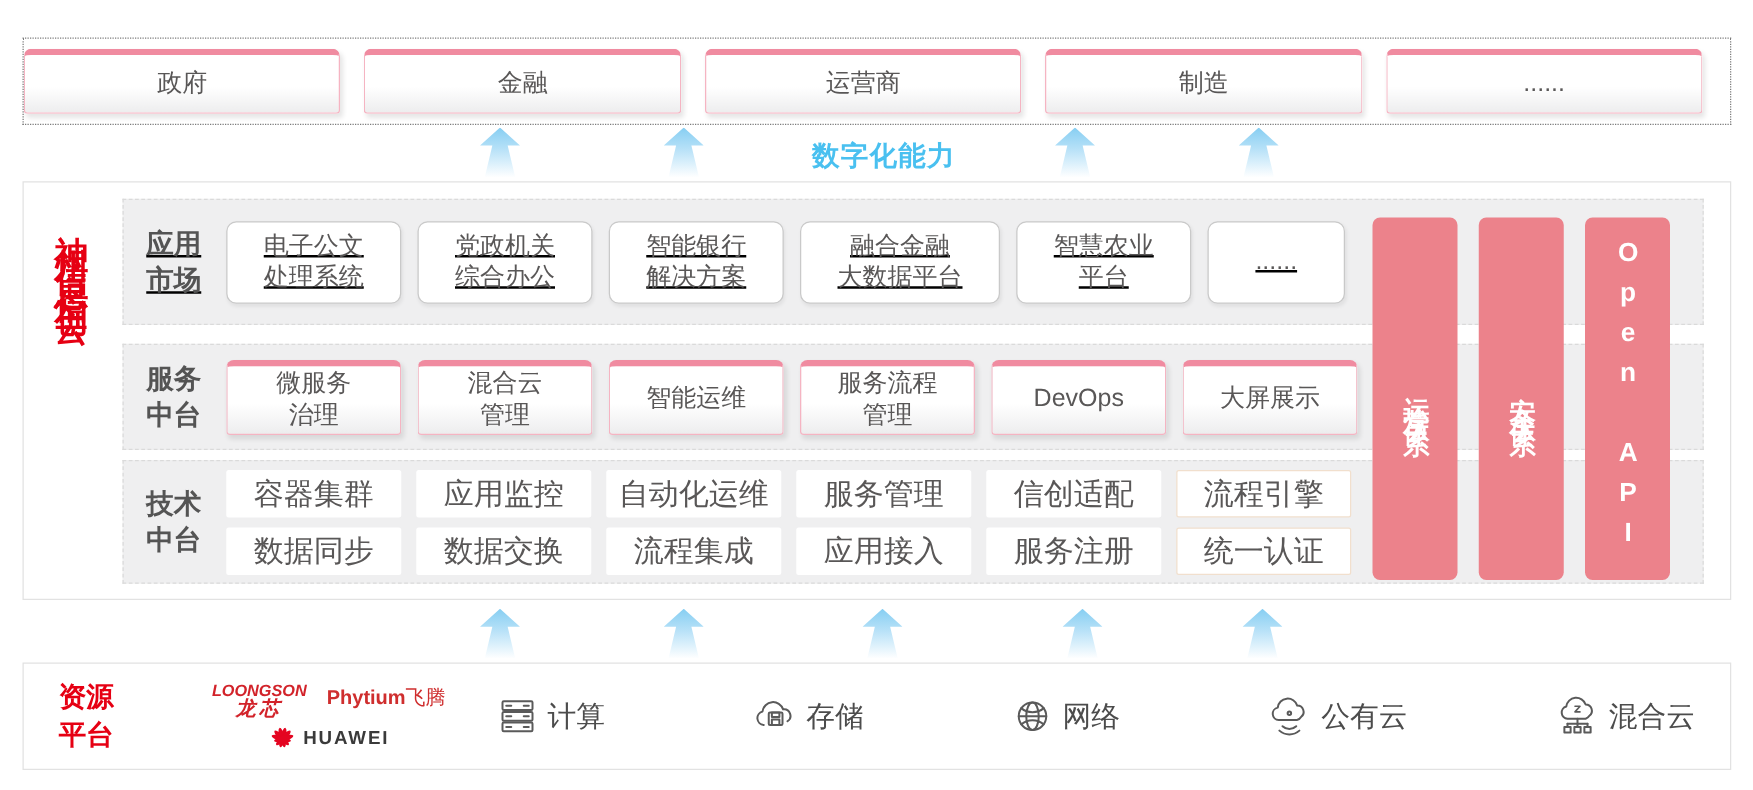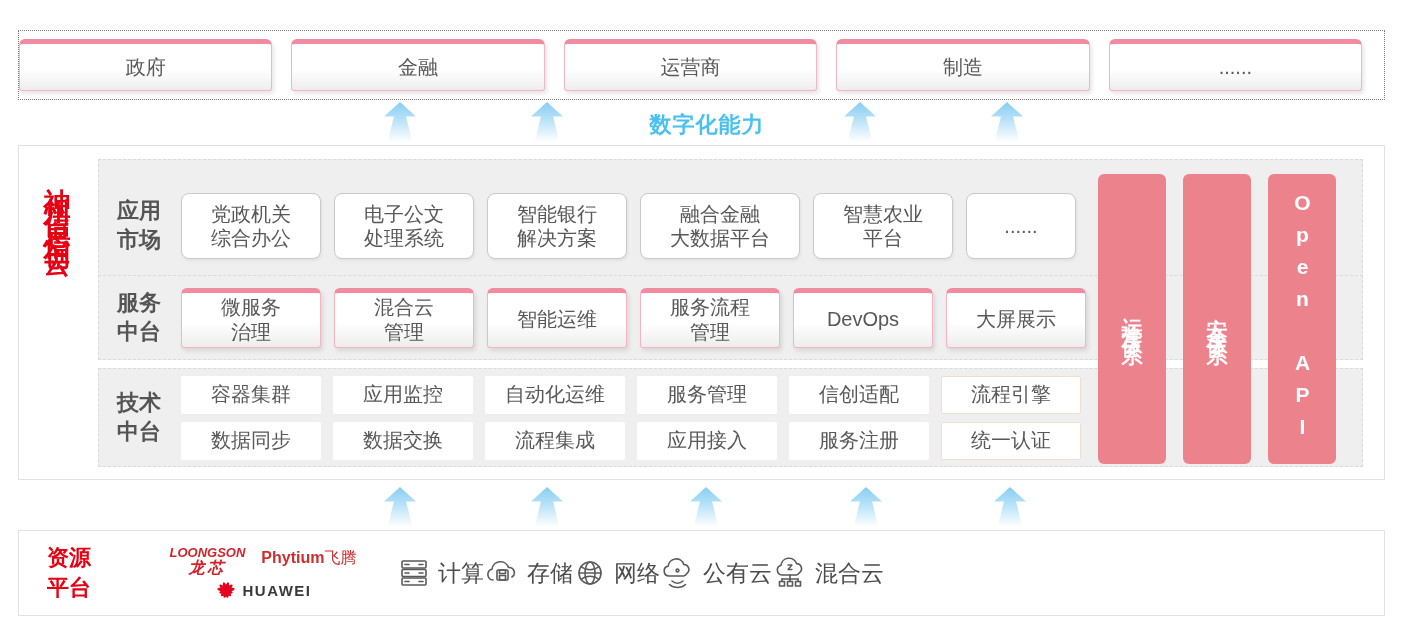--- a/index.html
+++ b/index.html
@@ -60,39 +60,39 @@
   .platform-title {
     position:absolute; left:20px; top:20px; height:296px;
     writing-mode:vertical-rl; text-orientation:upright;
     font-size:27px; font-weight:bold; color:#e60013; letter-spacing:11px;
   }
   .prow {
     position:absolute; left:79px; width:1265px;
     background:#efeff0; border:1px dashed #dadada;
     display:flex; align-items:center;
   }
-  .prow-1 { top:13px;  height:134px; }
+  .prow-1 { top:13px;  height:101px;text-decoration:underline; }
   .prow-2 { top:129px; height:85px;  }
   .prow-3 { top:222px; height:99px;  }
   .row-label {
     width:80px; flex:none; text-align:center; font-size:22px; font-weight:bold;
     color:#545454; line-height:1.3;
   }
   .row-label span { display:block; }
   .row-tiles { display:flex; gap:13px; align-items:center; margin-left:2px; }
   .prow-1 .tile { height:66px; }
   .prow-2 .tile { width:140px; height:60px; }
   .w140 { width:140px; } .w160 { width:160px; } .w110 { width:110px; }
 
   .tech-grid {
     display:grid; grid-template-columns:repeat(6,140px); gap:8px 12px; margin-left:2px;
   }
   .tech-tile {
     height:38px; background:#fff; display:flex; align-items:center; justify-content:center;
-    font-size:20px; color:#595757; border-radius:2px;
+    font-size:24px; color:#595757; border-radius:2px;
   }
   .tech-tile.warm { border:1px solid #f1dfcd; }
 
   .pillar {
     position:absolute; top:28px; width:68px; height:290px; background:#ec828b;
     border-radius:6px; display:flex; align-items:center; justify-content:center;
   }
   .pillar span {
     writing-mode:vertical-rl; text-orientation:upright; color:#fff;
     font-size:21px; font-weight:bold; letter-spacing:9px;
@@ -111,21 +111,21 @@
   .res-label span { display:block; }
   .vendors { width:252px; flex:none; display:flex; flex-direction:column; align-items:center; gap:5px; }
   .vendor-row { display:flex; align-items:flex-start; gap:16px; }
   .loongson { text-align:center; color:#d2232a; font-weight:bold; font-style:italic; line-height:1; }
   .loongson .name { font-size:13px; letter-spacing:0; display:block; }
   .loongson .sub  { font-size:16px; letter-spacing:3px; display:block; margin-top:1px; }
   .phytium { color:#cf2e2e; font-weight:bold; font-size:16px; margin-top:2px; }
   .phytium .sub { font-weight:normal; }
   .huawei { display:flex; align-items:center; gap:6px; color:#3a3a3a; font-weight:bold;
             font-size:15px; letter-spacing:1.5px; }
-  .res-items { flex:1; display:flex; justify-content:flex-start; align-items:center;
+  .res-items { flex:1; display:flex; justify-content:space-between; align-items:center;
                padding:0 28px 0 8px; }
   .res-item { display:flex; align-items:center; gap:7px; font-size:23px; color:#4c4c4c; }
   .res-item svg { flex:none; }
   .icon-stroke { fill:none; stroke:#5a5a5a; stroke-width:1.6; stroke-linecap:round; stroke-linejoin:round; }
 </style>
 </head>
 <body>
 
 <div class="canvas">
 
@@ -158,26 +158,26 @@
   <div class="platform">
     <div class="platform-title">神州信息信创云</div>
 
     <div class="prow prow-1">
       <div class="row-label">
         <span>应用</span>
         <span>市场</span>
       </div>
       <div class="row-tiles">
         <div class="tile gray-tile w140">
+            <span class="l">电子公文</span>
+            <span class="l">处理系统</span>
+          </div>
+        <div class="tile gray-tile w140">
             <span class="l">党政机关</span>
             <span class="l">综合办公</span>
-          </div>
-        <div class="tile gray-tile w140">
-            <span class="l">电子公文</span>
-            <span class="l">处理系统</span>
           </div>
         <div class="tile gray-tile w140">
             <span class="l">智能银行</span>
             <span class="l">解决方案</span>
           </div>
         <div class="tile gray-tile w160">
             <span class="l">融合金融</span>
             <span class="l">大数据平台</span>
           </div>
         <div class="tile gray-tile w140">

